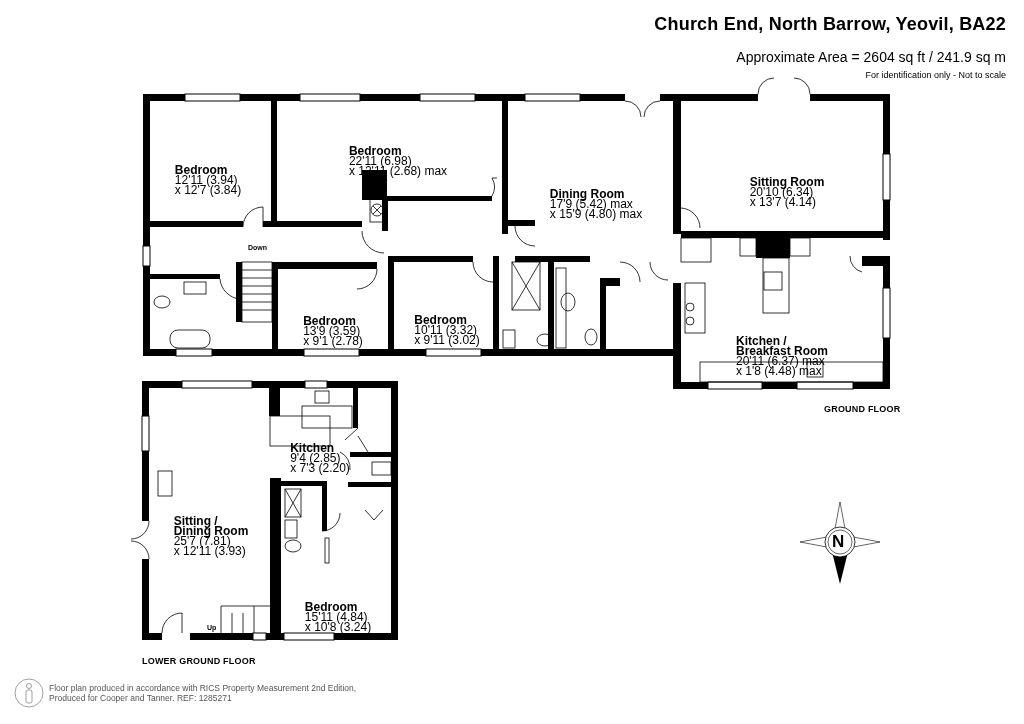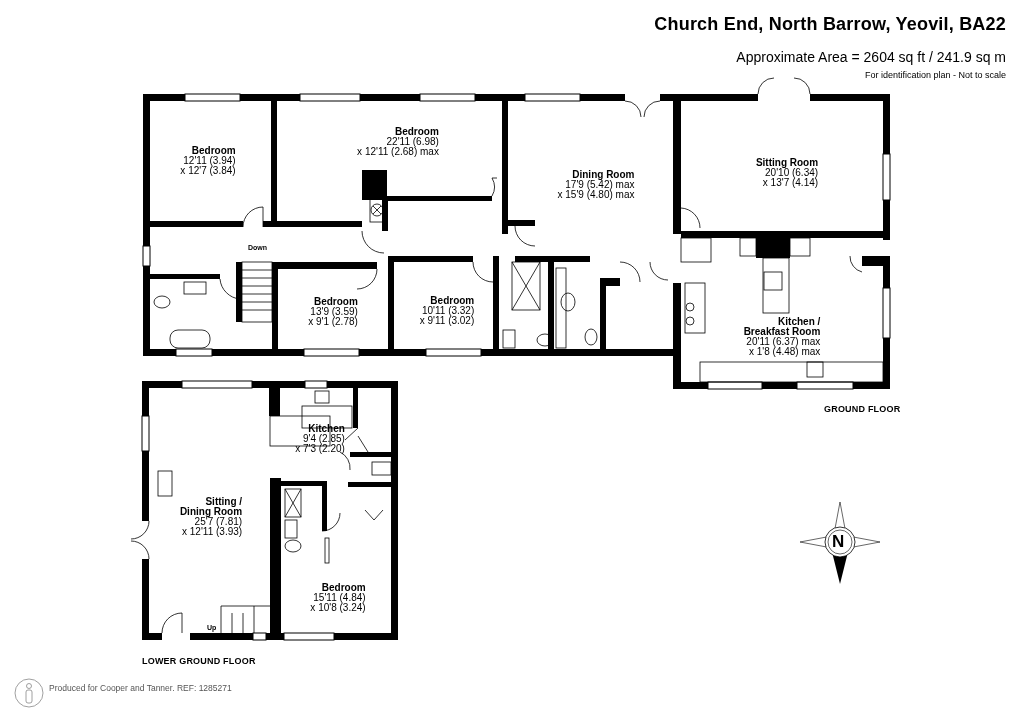--- a/index.html
+++ b/index.html
@@ -1,34 +1,34 @@
 <!DOCTYPE html>
 <html><head>
 <meta charset="utf-8">
 <style>
   html,body{margin:0;padding:0;background:#fff;}
   body{width:1024px;height:724px;position:relative;overflow:hidden;font-family:"Liberation Sans",sans-serif;color:#000;}
   .title{position:absolute;right:18px;top:14px;font-size:18px;font-weight:bold;letter-spacing:0.2px;}
   .area{position:absolute;right:18px;top:49px;font-size:14px;}
   .note{position:absolute;right:18px;top:70px;font-size:9px;}
   svg.plan{position:absolute;left:0;top:0;}
-  .lbl{position:absolute;text-align:right;font-size:10px;line-height:10px;transform:translateX(-50%);white-space:nowrap;}
+  .lbl{position:absolute;text-align:left;font-size:12px;line-height:10px;transform:translateX(-50%);white-space:nowrap;margin-top:19px;}
   .lbl .rn{font-weight:bold;display:block;}
   .lbl span{display:block;}
   .floor{position:absolute;font-size:9px;font-weight:bold;letter-spacing:0.2px;}
   .small{position:absolute;font-size:7px;font-weight:bold;}
   .footer{position:absolute;left:49px;top:683px;font-size:8.5px;color:#555;line-height:10px;}
   .footer span{display:block;}
 </style>
 </head>
 <body>
 
 <div class="title">Church End, North Barrow, Yeovil, BA22</div>
 <div class="area">Approximate Area = 2604 sq ft / 241.9 sq m</div>
-<div class="note">For identification plan - Not to scale</div>
+<div class="note">For identification only - Not to scale</div>
 
 <svg class="plan" width="1024" height="724" viewBox="0 0 1024 724" xmlns="http://www.w3.org/2000/svg">
   <g fill="#000" stroke="none">
 
     <rect x="143" y="94" width="365" height="7"></rect>
     <rect x="143" y="94" width="7" height="262"></rect>
     <rect x="143" y="349" width="530" height="7"></rect>
 
     <rect x="271" y="94" width="6" height="133"></rect>
 
@@ -247,14 +247,15 @@
 </div>
 <div class="lbl" style="left:338px;top:583px;">
   <span class="rn">Bedroom</span>
   <span>15'11 (4.84)</span>
   <span>x 10'8 (3.24)</span>
 </div>
 <div class="small" style="left:207px;top:624px;">Up</div>
 <div class="floor" style="left:142px;top:656px;">LOWER GROUND FLOOR</div>
 
 <div class="footer">
+  <span>Floor plan produced in accordance with RICS Property Measurement 2nd Edition,</span>
   <span>Produced for Cooper and Tanner.   REF:  1285271</span>
 </div>
 
 </body></html>

